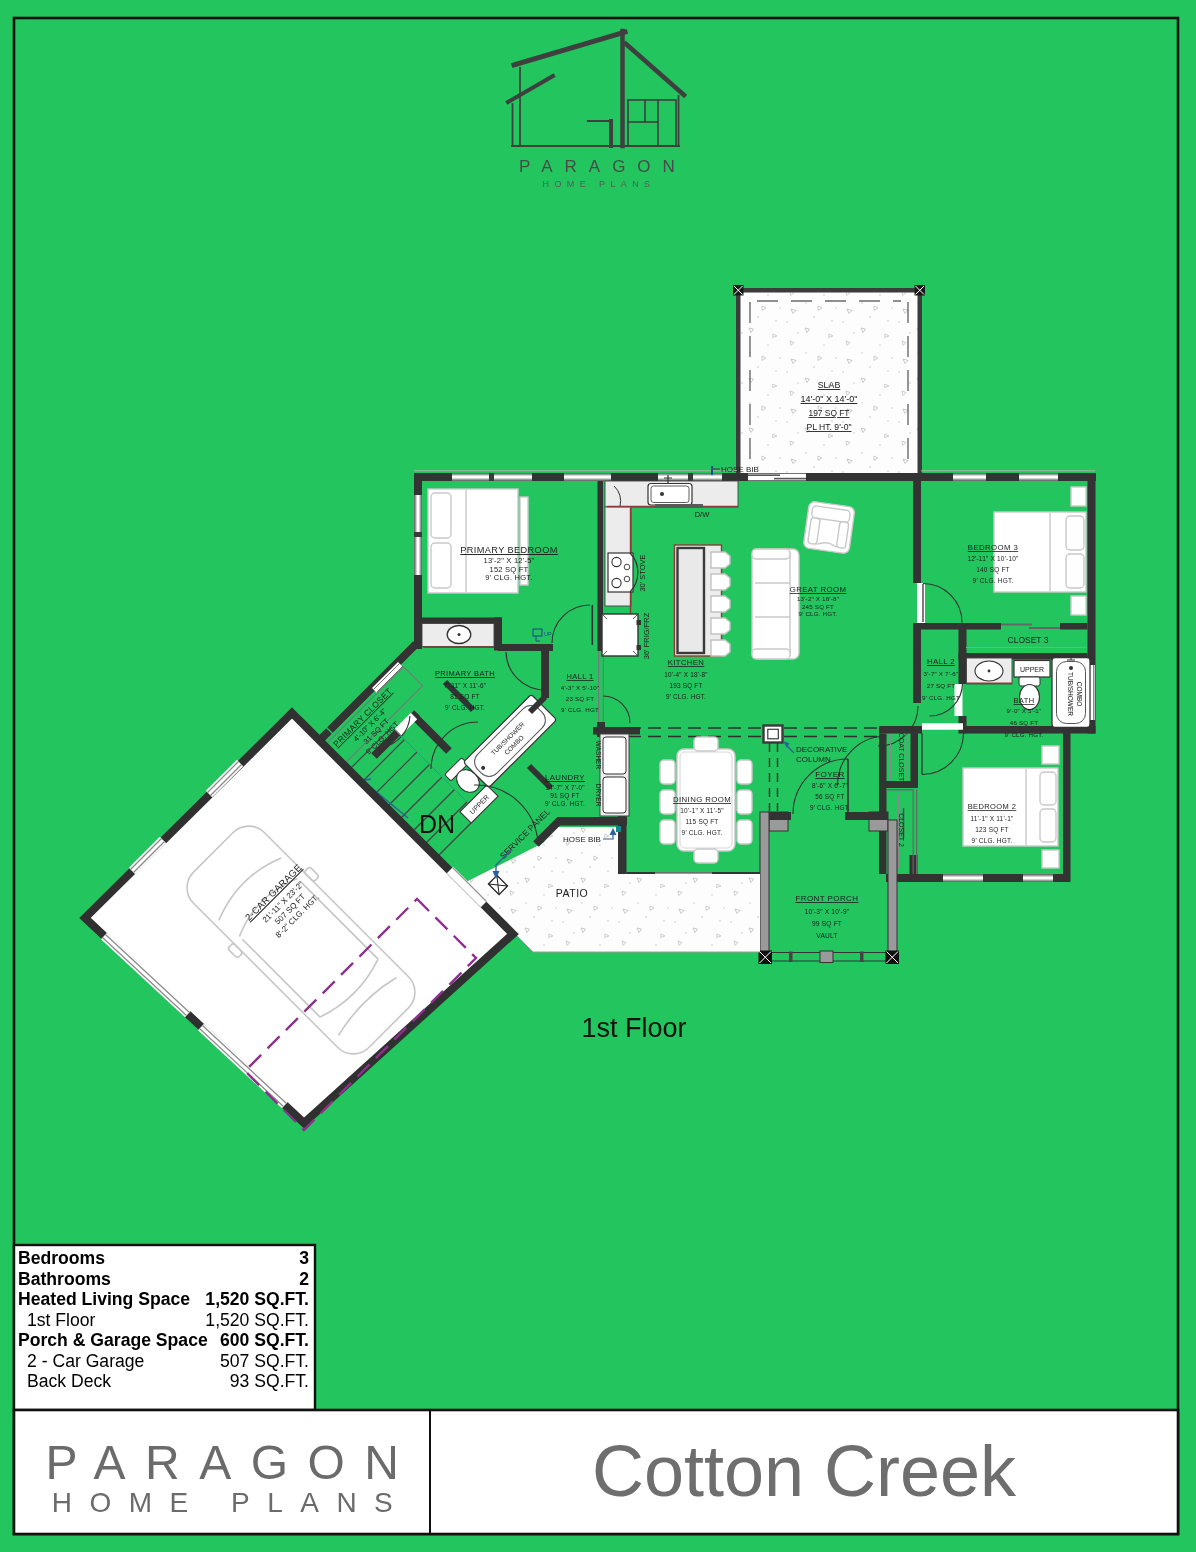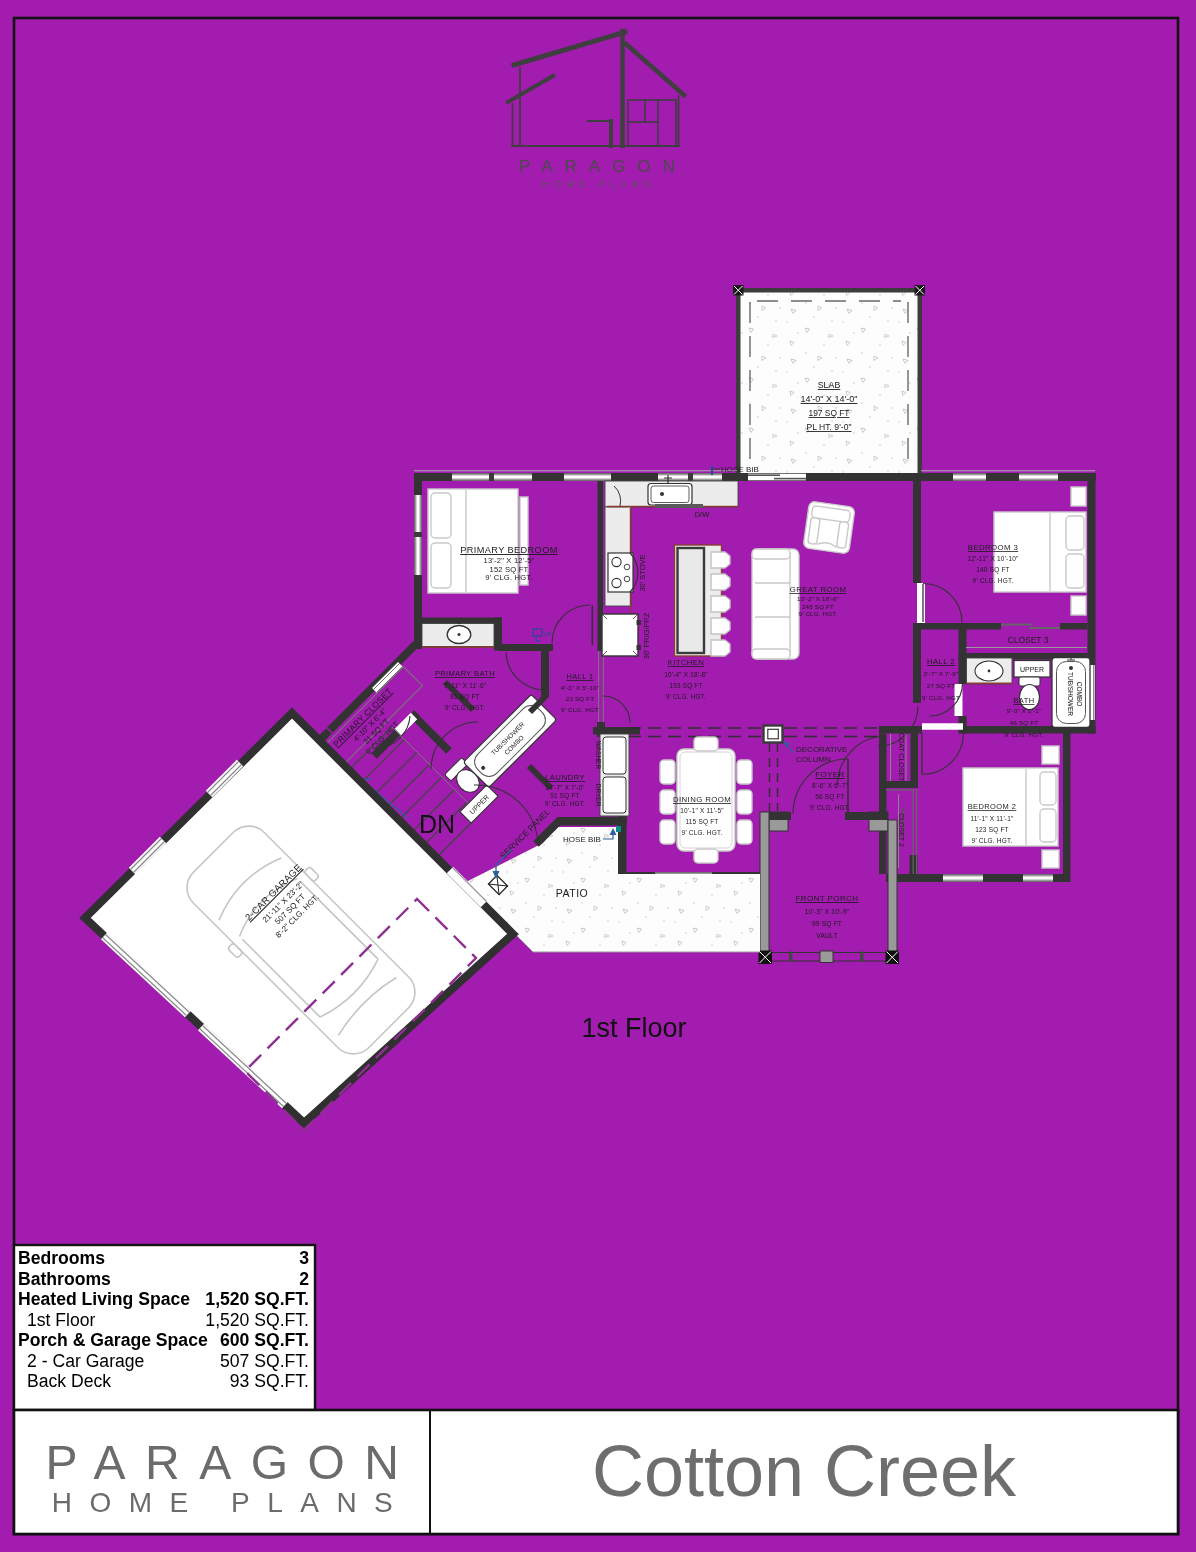--- a/index.html
+++ b/index.html
@@ -1,16 +1,16 @@
 <!DOCTYPE html>
 <html><head>
 <meta charset="utf-8">
 <style>
   html,body{margin:0;padding:0;background:#ffffff;}
-  #page{position:relative;width:1196px;height:1552px;background:#a21caf;overflow:hidden;
+  #page{position:relative;width:1196px;height:1552px;background:#22c55e;overflow:hidden;
         font-family:"Liberation Sans", sans-serif;}
   svg{position:absolute;left:0;top:0;}
   text{font-family:"Liberation Sans", sans-serif;}
 </style>
 </head>
 <body>
 <div id="page">
 <svg width="1196" height="1552" viewBox="0 0 1196 1552">
 <defs>
   <pattern id="spk" width="56" height="50" patternUnits="userSpaceOnUse">

